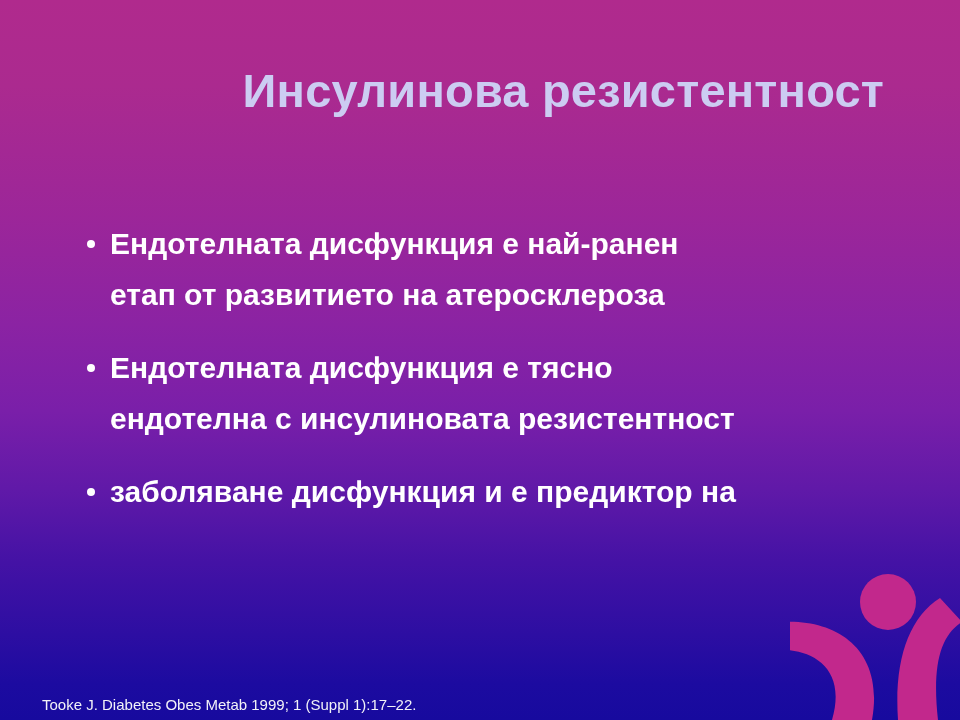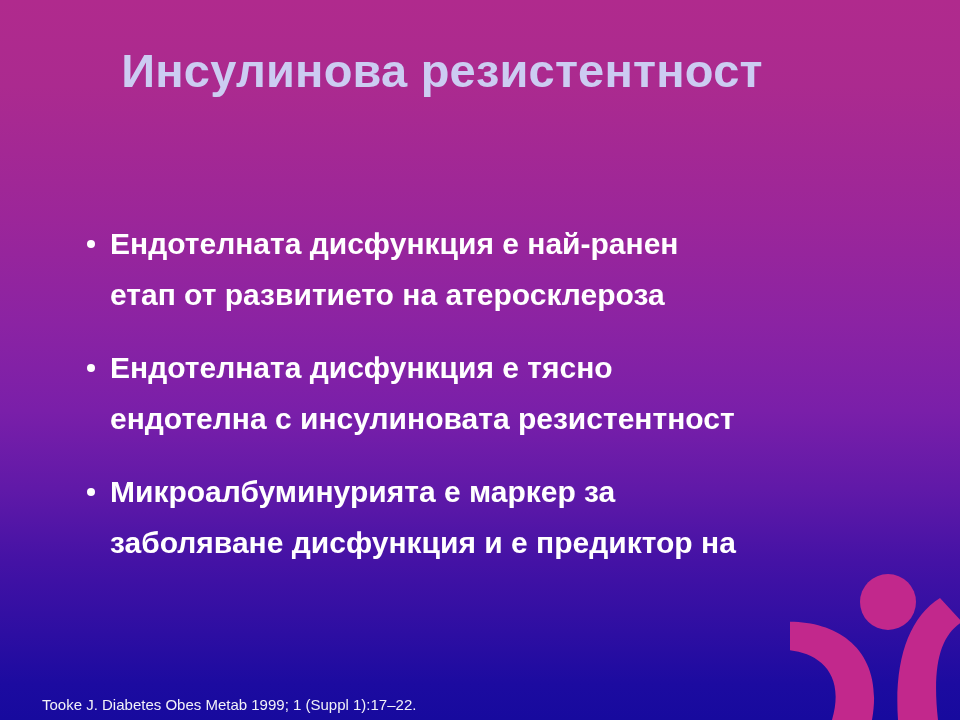--- a/index.html
+++ b/index.html
@@ -33,24 +33,24 @@
     right: 0;
     bottom: 0;
     width: 170px;
     height: 150px;
     pointer-events: none;
   }
 
   
   .title-block {
     position: absolute;
-    top: 44px;
+    top: 64px;
     left: 0;
     width: 884px;
-    text-align: center;
+    text-align: right;
   }
   .title-line {
     color: #ccccf2;
     font-size: 47px;
     font-weight: bold;
     line-height: 54px;
     letter-spacing: 0.2px;
     white-space: nowrap;
   }
 
@@ -123,21 +123,20 @@
     </div>
 
     <div class="bullet">
       <span class="dot"></span>
       <span class="line">Ендотелната дисфункция е тясно</span>
       <span class="line">ендотелна с инсулиновата резистентност</span>
     </div>
 
     <div class="bullet">
       <span class="dot"></span>
-      <span class="line">Микроалбуминурията е маркер за</span>
       <span class="line">заболяване дисфункция и е предиктор на</span>
     </div>
 
   </div>
 
   <div class="citation">Tooke J. Diabetes Obes  Metab 1999; 1 (Suppl 1):17–22.</div>
 
 </div>
 
 </body></html>

